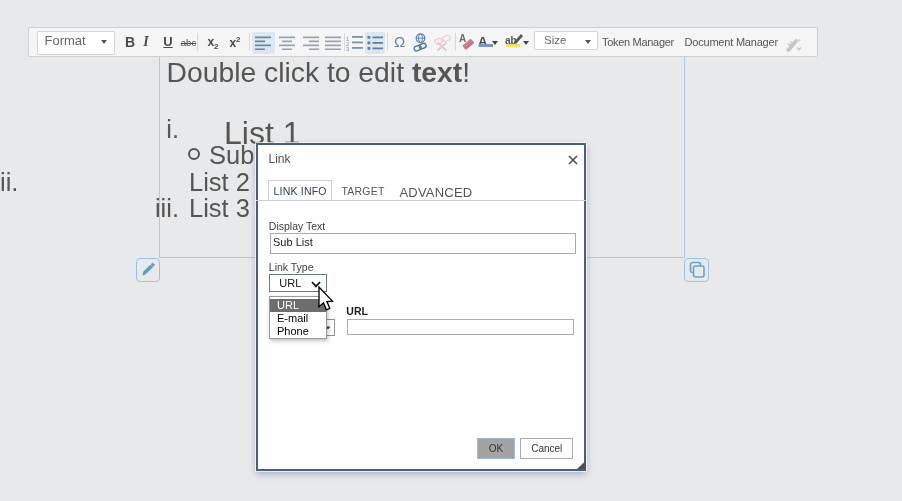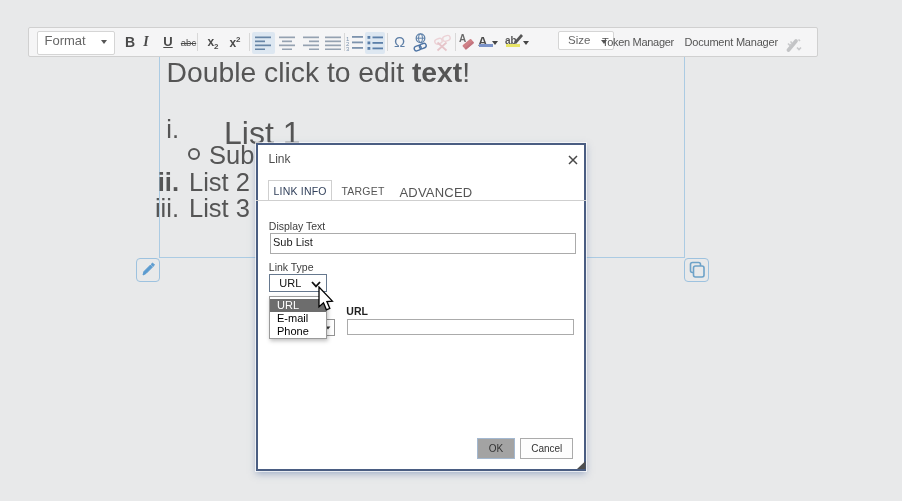--- a/index.html
+++ b/index.html
@@ -46,21 +46,21 @@
     <rect x="5.5" y="3.5" width="10" height="10" rx="2"></rect>
     <rect x="8.5" y="7" width="10.5" height="11" rx="2" fill="#e8e9ea"></rect>
   </svg>
 </div>
 
 <div class="etext" style="left:166.5px; top:55.7px; font-size:28.3px;">Double click to edit <b>text</b>!</div>
 <div class="etext" style="left:0; top:115.2px; font-size:25.5px; width:179px; text-align:right;">i.</div>
 <div class="etext" style="left:189px; top:115.2px; font-size:32px;margin-left:35px;">List 1</div>
 <div class="etext" style="left:209px; top:141.2px; font-size:25.5px;">Sub List</div>
 <div class="abs" style="left:187.5px; top:147.7px; width:12px; height:12px; border:2px solid #555; border-radius:50%;"></div>
-<div class="etext" style="left:0; top:168px; font-size:25.5px; width:179px; text-align:right;font-weight:bold;">ii.</div>
+<div class="etext" style="left:0; top:168px; font-size:25.5px; width:179px; ">ii.</div>
 <div class="etext" style="left:189px; top:168px; font-size:25.5px;">List 2</div>
 <div class="etext" style="left:0; top:193.8px; font-size:25.5px; width:179px; text-align:right;">iii.</div>
 <div class="etext" style="left:189px; top:193.8px; font-size:25.5px;">List 3</div>
 
 <div class="abs" id="toolbar">
   <div class="combo" style="position:absolute; left:8px; top:3px; width:78px; height:24px; line-height:17px;">
     <span style="padding-left:6.5px; font-size:13px;">Format</span>
     <span class="arr" style="position:absolute; right:7px; top:8px;"></span>
   </div>
   <div class="t" style="left:90px; top:6px; width:22px; text-align:center; font-weight:bold; font-size:14px;">B</div>
@@ -162,21 +162,21 @@
   <div class="t" style="left:449px; top:6px; font-size:13px; font-weight:bold;">A</div>
   <div class="abs" style="left:450px; top:16px; width:14.2px; height:2.8px; background:#7b93c9;"></div>
   <span class="arr" style="position:absolute; left:463px; top:13px; border-top-color:#444;"></span>
 
   <svg class="abs" style="left:476px; top:5px;" width="18" height="13">
     <text x="0" y="11" font-size="10" font-weight="bold" fill="#555" font-family="Liberation Sans">ab</text>
     <path d="M9 9 L16 1 L18 3 L11 11 Z" fill="#555"></path>
   </svg>
   <div class="abs" style="left:476.7px; top:16px; width:14.6px; height:3px; background:#e9e566;"></div>
   <span class="arr" style="position:absolute; left:494px; top:13px; border-top-color:#444;"></span>
-  <div class="combo" style="position:absolute; left:529px; top:3px; width:56px; height:19px; line-height:17px;">
+  <div class="combo" style="position:absolute; left:505px; top:3px; width:64px; height:19px; line-height:17px;">
     <span style="padding-left:9px; font-size:11.5px;">Size</span>
     <span class="arr" style="position:absolute; right:6px; top:8px;"></span>
   </div>
   <div class="t" style="left:573px; top:7.5px; font-size:11px; letter-spacing:-0.3px; color:#555;">Token Manager</div>
   <div class="t" style="left:655.5px; top:7.5px; font-size:11px; letter-spacing:-0.2px; color:#555;">Document Manager</div>
   <svg class="abs" style="left:756px; top:6px;" width="18" height="18" fill="none">
     <path d="M3.5 16 L11 7" stroke="#c3c4c6" stroke-width="3.6" stroke-linecap="round"></path>
     <path d="M3 9.5 l2 2 2-2 M12 13.5 l2 2 2-2" stroke="#c9cacc" stroke-width="1.6"></path>
     <path d="M5.5 7.5 l1.5 1.5 M13.5 5.5 l1.5 1.5" stroke="#c9cacc" stroke-width="1.6"></path>
   </svg>

